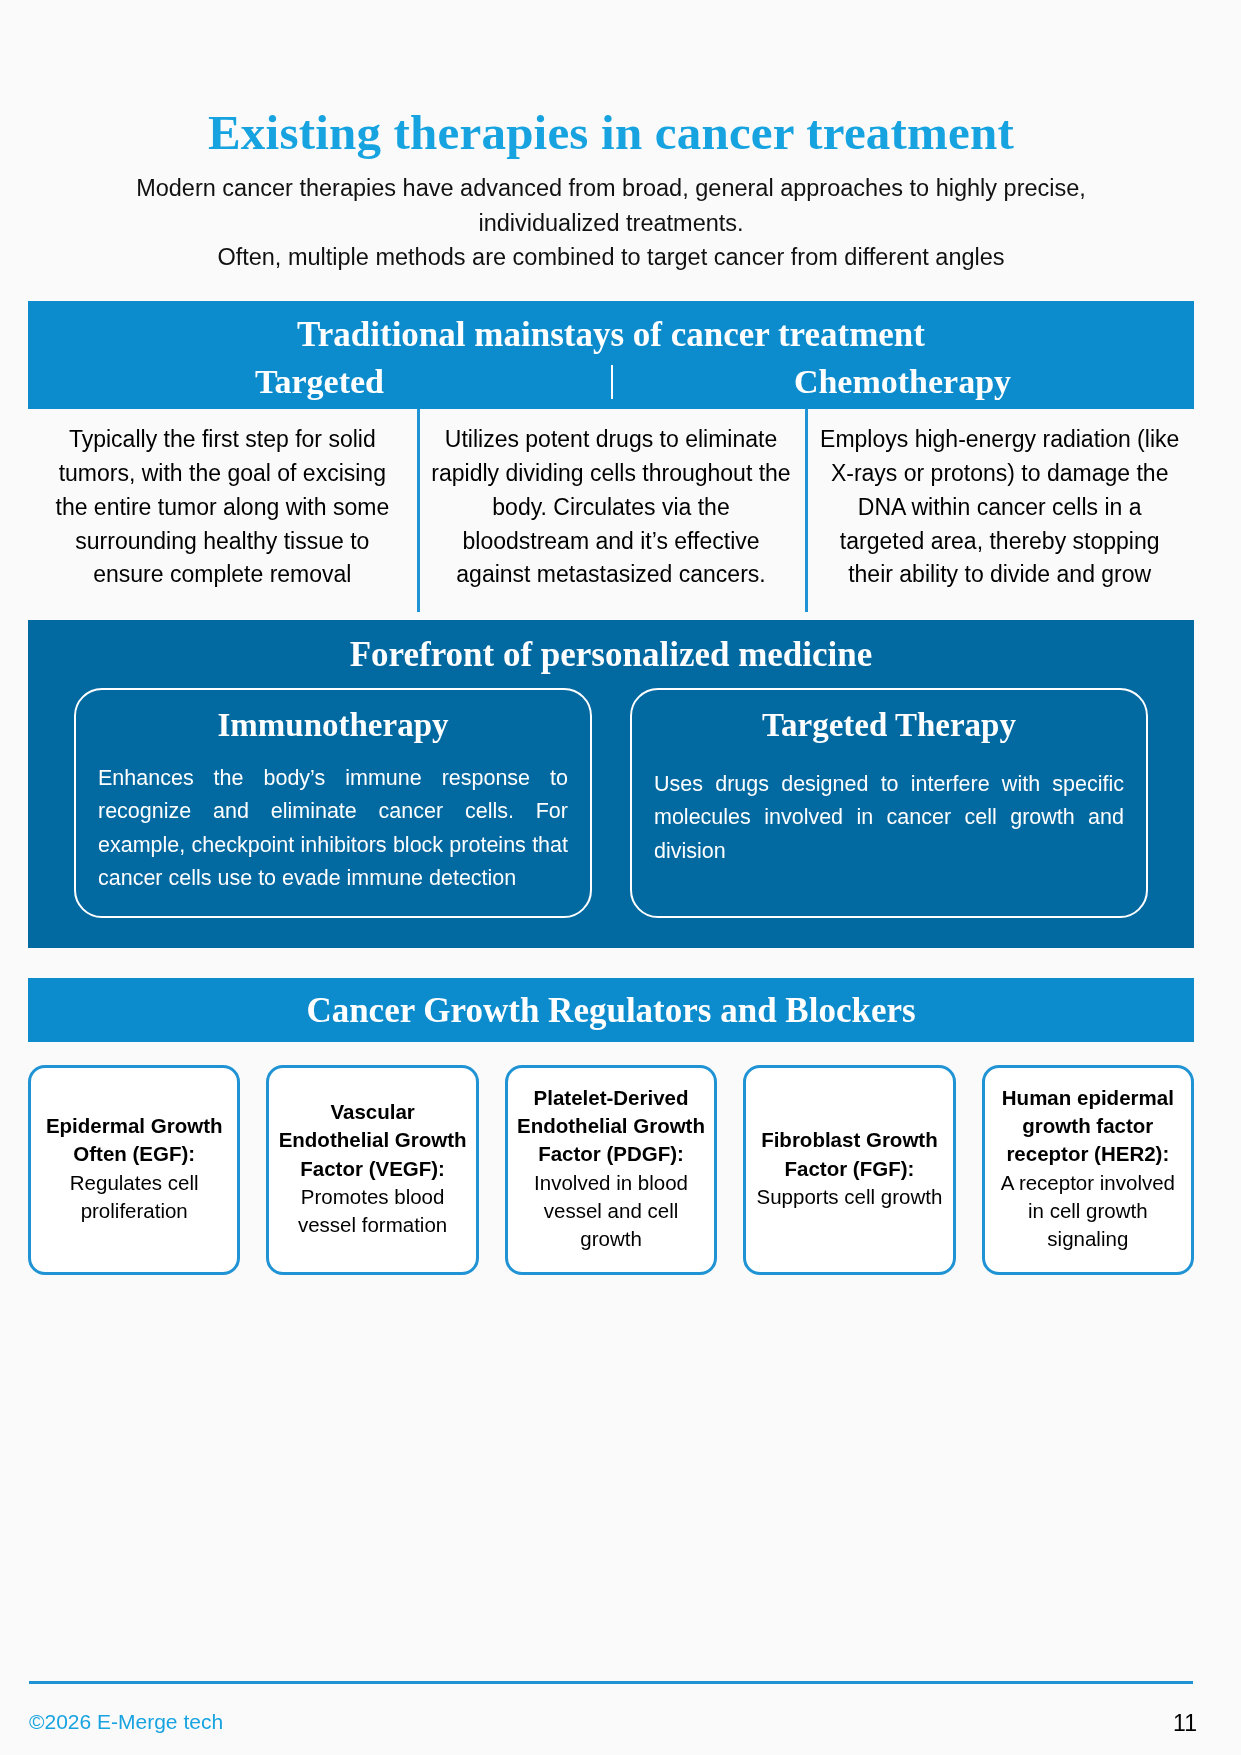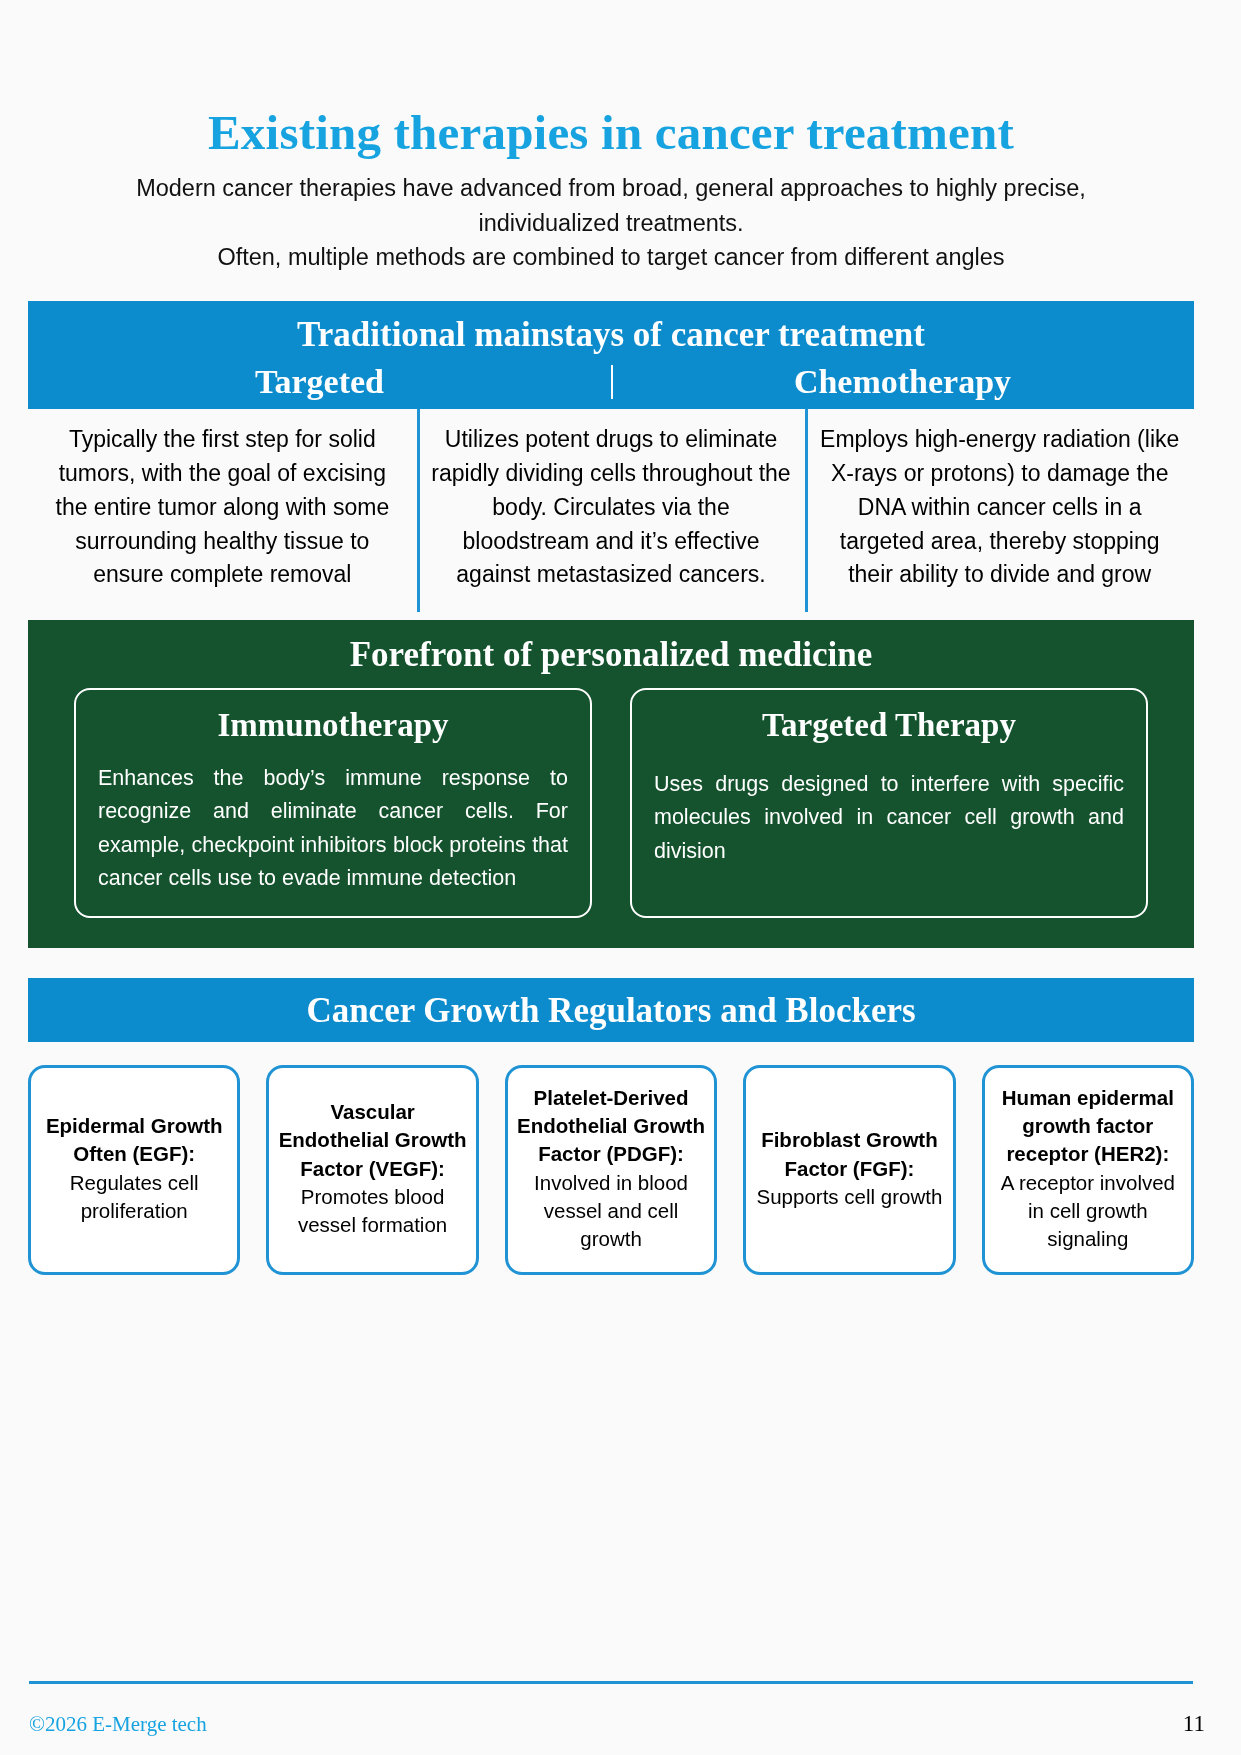--- a/index.html
+++ b/index.html
@@ -102,38 +102,38 @@
     content: "";
     position: absolute;
     left: 0; top: -14px; bottom: -20px;
     width: 3px;
     background: #1f93d4;
   }
 
   
   .sec2 {
     margin-top: 8px;
-    background: #14532d;
+    background: #0369a1;
     padding-bottom: 30px;
   }
   .sec2-band {
     font-size: 35px;
     padding: 15px 0 13px 0;
     background: transparent;
   }
   .sec2-cards {
     display: flex;
     gap: 38px;
     padding: 0 46px;
     align-items: stretch;
   }
   .pcard {
     flex: 1 1 0;
     border: 2px solid #ffffff;
-    border-radius: 16px;
+    border-radius: 28px;
     padding: 16px 22px 20px 22px;
     box-sizing: border-box;
     display: flex;
     flex-direction: column;
   }
   .pcard-title {
     text-align: center;
     color: #fff;
     font-family: "Liberation Serif", serif;
     font-weight: bold;
@@ -192,26 +192,25 @@
     position: absolute;
     left: 29px;
     right: 29px;
     bottom: 71px;
     height: 3px;
     background: #1f93d4;
   }
   .footer {
     position: absolute;
     left: 29px;
-    right: 17px;
+    right: 25px;
     bottom: 18px;
     display: flex;
-    align-items: flex-end;
+    align-items: flex-start;
     font-size: 21px;
-    font-family: Liberation Serif, serif;
   }
   .footer-left  { flex: 1 1 0; text-align: left;   color: #17a3e0; }
   .footer-mid   { flex: 0 0 auto; color: #000; font-size: 23px; }
   .footer-right { flex: 1 1 0; text-align: right;  color: #17a3e0; }
 </style>
 </head>
 <body>
 
 <div class="page">
 

